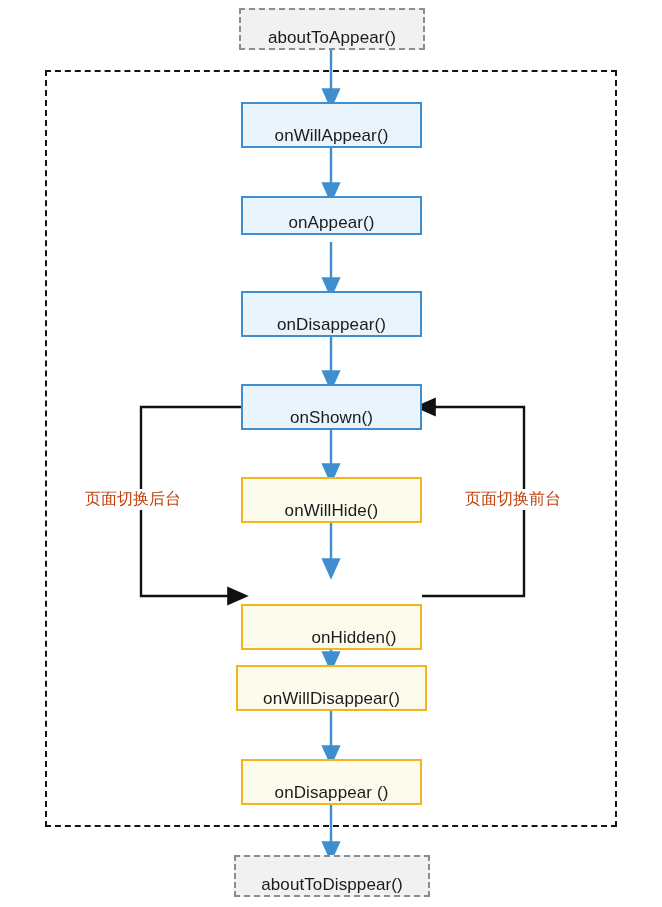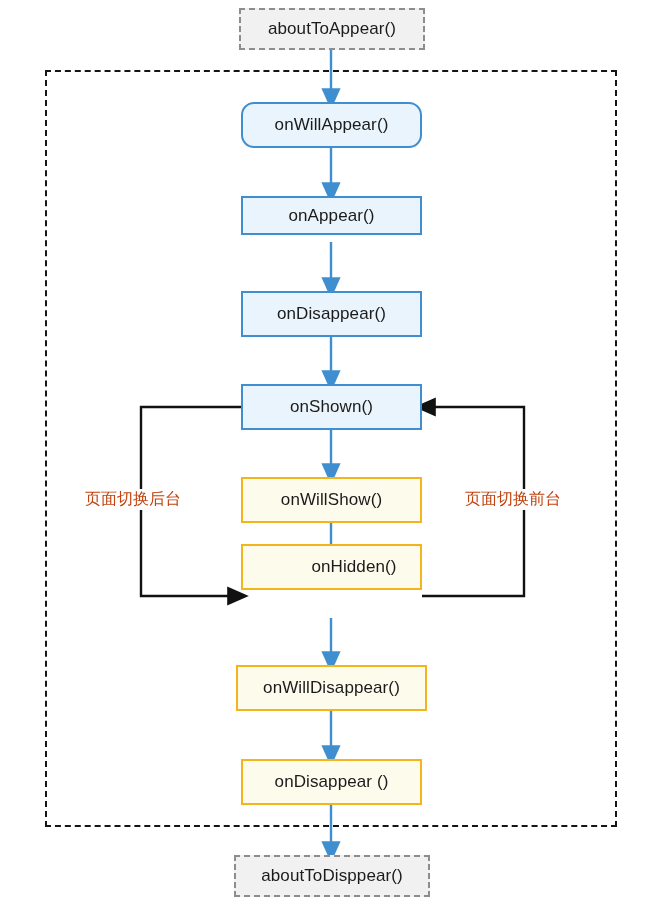--- a/index.html
+++ b/index.html
@@ -22,21 +22,21 @@
     left: 0;
     top: 0;
     width: 662px;
     height: 907px;
     pointer-events: none;
   }
   .node {
     position: absolute;
     box-sizing: border-box;
     display: flex;
-    align-items: center;
+    align-items: flex-end;
     justify-content: center;
     font-size: 17px;
     color: #1b1b1b;
     letter-spacing: 0.1px;
     white-space: nowrap;
     z-index: 3;
   }
   .node-dashed {
     border: 2px dashed #8d8d8d;
     background: #f1f1f1;
@@ -106,41 +106,41 @@
 
     <polyline points="241,407 141,407 141,596 238,596" stroke="#111111" stroke-width="2.4" fill="none" marker-end="url(#arrow-black)"></polyline>
 
     <polyline points="422,596 524,596 524,407 425,407" stroke="#111111" stroke-width="2.4" fill="none" marker-end="url(#arrow-black)"></polyline>
   </svg>
 
   <div class="node node-dashed" style="left:239px; top:8px; width:186px; height:42px;">
     <span>aboutToAppear()</span>
   </div>
 
-  <div class="node node-blue" style="left:241px; top:102px; width:181px; height:46px;border-radius:13px;">
+  <div class="node node-blue" style="left:241px; top:102px; width:181px; height:46px;">
     <span>onWillAppear()</span>
   </div>
 
   <div class="node node-blue" style="left:241px; top:196px; width:181px; height:39px;">
     <span>onAppear()</span>
   </div>
 
   <div class="node node-blue" style="left:241px; top:291px; width:181px; height:46px;">
     <span>onDisappear()</span>
   </div>
 
   <div class="node node-blue" style="left:241px; top:384px; width:181px; height:46px;">
     <span>onShown()</span>
   </div>
 
   <div class="node node-yellow" style="left:241px; top:477px; width:181px; height:46px;">
-    <span>onWillShow()</span>
+    <span>onWillHide()</span>
   </div>
 
-  <div class="node node-yellow" style="left:241px; top:544px; width:181px; height:46px;padding-left:45px;">
+  <div class="node node-yellow" style="left:241px; top:604px; width:181px; height:46px;padding-left:45px;">
     <span>onHidden()</span>
   </div>
 
   <div class="node node-yellow" style="left:236px; top:665px; width:191px; height:46px;">
     <span>onWillDisappear()</span>
   </div>
 
   <div class="node node-yellow" style="left:241px; top:759px; width:181px; height:46px;">
     <span>onDisappear ()</span>
   </div>

